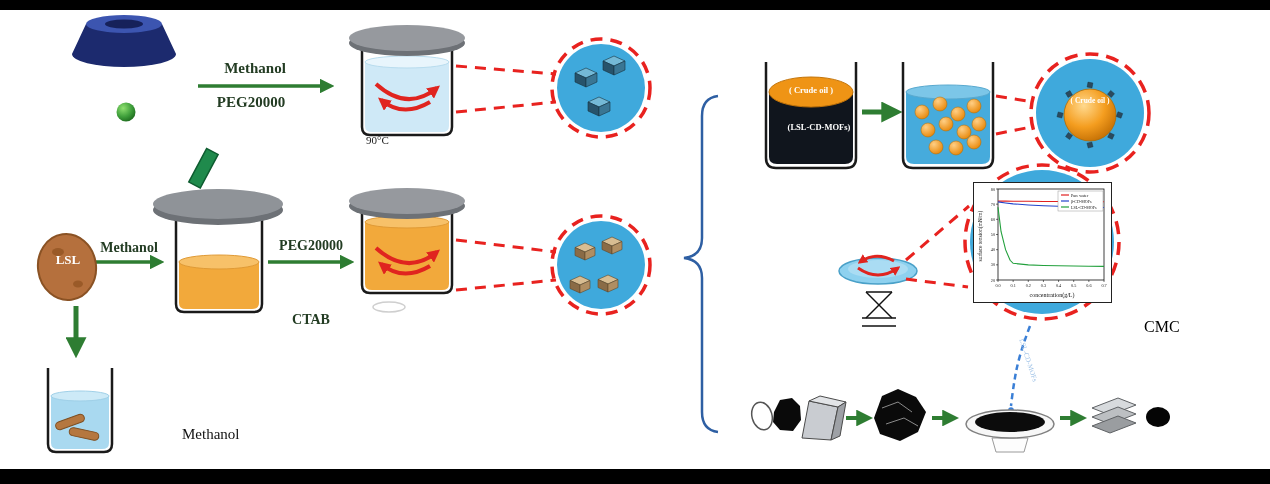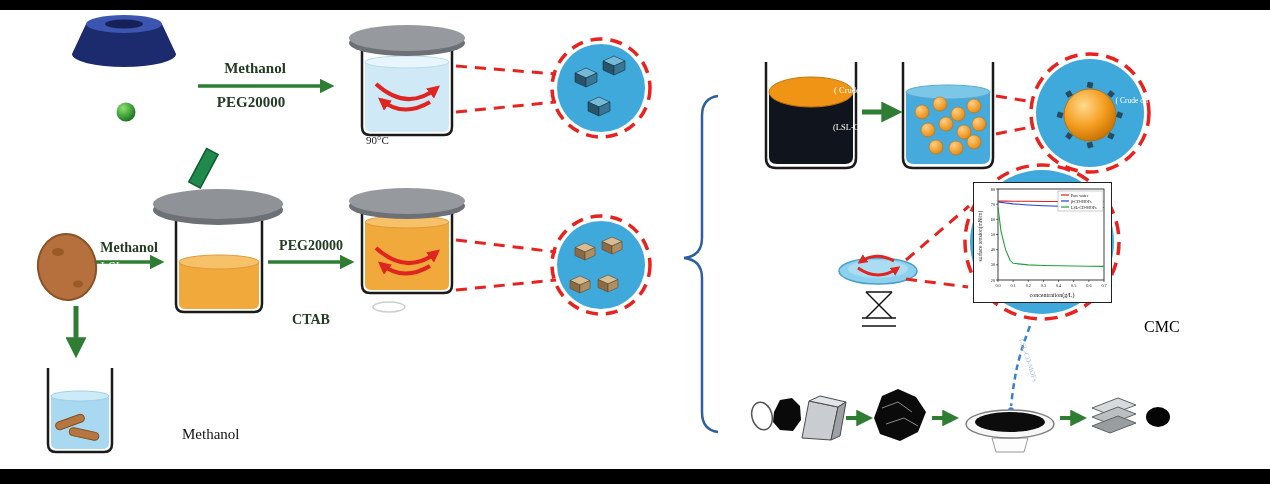--- a/index.html
+++ b/index.html
@@ -5,21 +5,21 @@
   html,body{margin:0;padding:0;background:#fff;}
   .canvas{position:relative;width:1270px;height:484px;background:#fff;overflow:hidden;
           font-family:"Liberation Serif", serif;}
   .bar{position:absolute;left:0;width:1270px;background:#000;}
   .bar.top{top:0;height:10px;}
   .bar.bottom{top:469px;height:15px;}
   .scene{position:absolute;left:0;top:0;}
   .lbl{position:absolute;line-height:1.1;white-space:nowrap;}
   .lbl.center{text-align:center;white-space:normal;}
   .step{font-size:15px;color:#233c23;font-weight:700;}
-  .white-lbl{color:#ffffff;font-weight:400;margin-left:44px;}
+  .white-lbl{color:#ffffff;font-weight:700;}
   .chart-box{position:absolute;left:973px;top:182px;width:137px;height:119px;
              background:#fff;border:1px solid #222;}
   .chart-box svg{display:block;}
 </style>
 </head>
 <body>
 
 <div class="canvas">
   <div class="bar top"></div>
   <div class="bar bottom"></div>
@@ -238,21 +238,21 @@
       <polygon points="1092,408 1118,398 1136,405 1110,415" fill="#d7dadd"></polygon>
       <polygon points="1092,417 1118,407 1136,414 1110,424" fill="#bcbfc2"></polygon>
       <polygon points="1092,426 1118,416 1136,423 1110,433" fill="#9a9da0"></polygon>
     </g>
     <ellipse cx="1158" cy="417" rx="12" ry="10" fill="#050505"></ellipse>
   </svg>
 
   <div class="lbl center step" style="left:200px;top:60px;width:110px;">Methanol</div>
   <div class="lbl center step" style="left:196px;top:94px;width:110px;">PEG20000</div>
   <div class="lbl" style="left:366px;top:134px;font-size:11px;color:#222;">90°C</div>
-  <div class="lbl center white-lbl" style="left:50px;top:259px;width:36px;font-size:13px;">LSL</div>
+  <div class="lbl center white-lbl" style="left:50px;top:253px;width:36px;font-size:13px;">LSL</div>
   <div class="lbl center step" style="left:86px;top:240px;width:86px;font-size:14px;">Methanol</div>
   <div class="lbl center step" style="left:264px;top:238px;width:94px;font-size:14px;">PEG20000</div>
   <div class="lbl center step" style="left:278px;top:276px;width:66px;font-size:14px;margin-top:36px;">CTAB</div>
   <div class="lbl" style="left:182px;top:426px;font-size:15px;color:#111;">Methanol</div>
   <div class="lbl center white-lbl" style="left:769px;top:86px;width:84px;font-size:8.5px;">( Crude oil )</div>
   <div class="lbl center white-lbl" style="left:767px;top:123px;width:104px;font-size:8.5px;">(LSL-CD-MOFs)</div>
   <div class="lbl center white-lbl" style="left:1058px;top:97px;width:64px;font-size:7.5px;">( Crude oil )</div>
   <div class="lbl" style="left:1144px;top:318px;font-size:16px;color:#000000;">CMC</div>
   <div class="lbl" style="left:1024px;top:338px;font-size:7px;color:#9cc0e6;transform:rotate(72deg);transform-origin:left top;">LSL-CD-MOFs</div>
 

